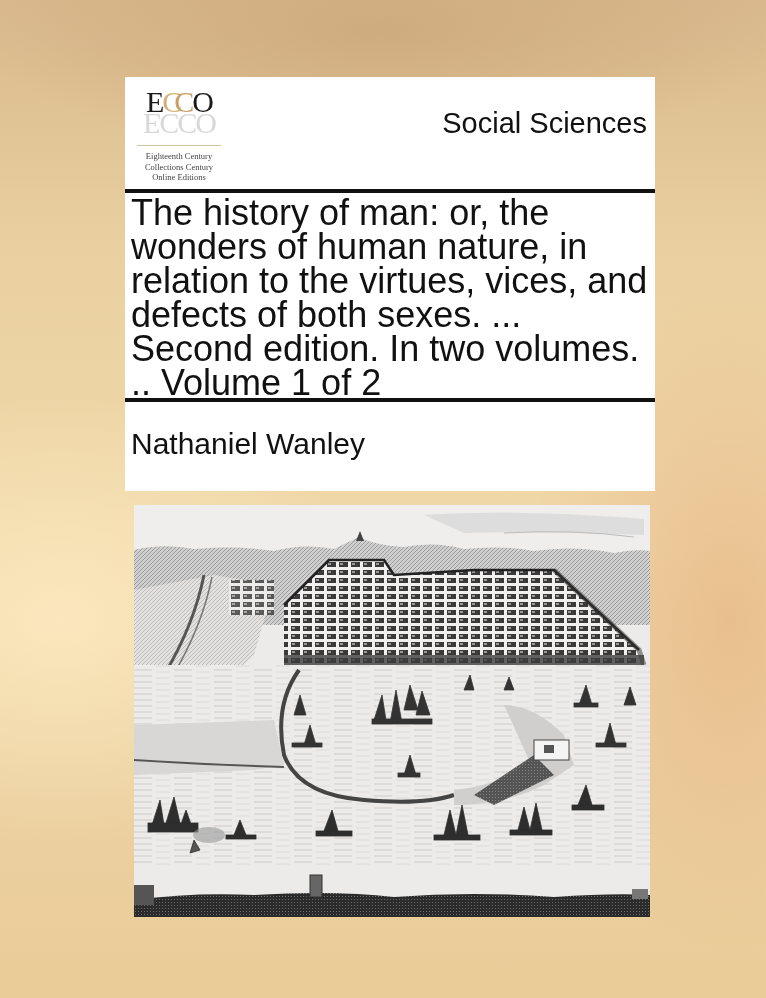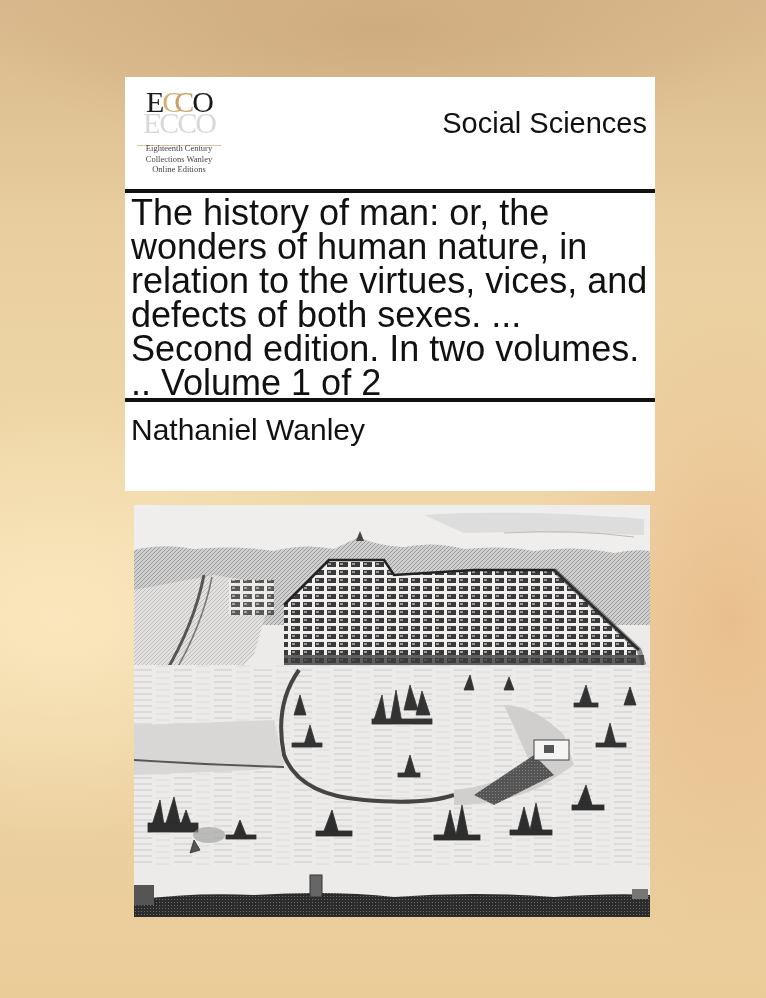--- a/index.html
+++ b/index.html
@@ -29,55 +29,55 @@
   .logo-ecco .c2 { color: #c9a065; margin-left: -6px; }
   .logo-mirror {
     position: absolute; left: 2px; top: 22px; width: 80px; text-align: center;
     font-family: "Liberation Serif", serif; font-size: 30px; line-height: 30px;
     color: #cfcfcf; transform: scaleY(-1); letter-spacing: -2px; opacity: 0.8;
   }
   .logo-rule {
     position: absolute; left: 0; top: 58px; width: 84px; height: 1px; background: #d4c4a2;
   }
   .logo-caption {
-    position: absolute; left: -4px; top: 56px; width: 92px; text-align: center;
+    position: absolute; left: -4px; top: 64px; width: 92px; text-align: center;
     font-family: "Liberation Serif", serif; font-size: 8.5px; line-height: 10.5px; color: #444;
   }
   .category {
     position: absolute; right: 8px; top: 30px;
     font-size: 29px; color: #111; letter-spacing: 0px;
   }
   .rule {
     position: absolute; left: 0; width: 530px; height: 4px; background: #111;
   }
   .title {
     position: absolute; left: 6px; top: 119px; width: 522px;
     font-size: 36px; line-height: 34px; color: #111;
   }
   .author {
-    position: absolute; left: 6px; top: 336px;
+    position: absolute; left: 6px; top: 350px;
     font-size: 30px; line-height: 34px; color: #111;
   }
   .engraving {
     position: absolute; left: 134px; top: 505px; width: 516px; height: 412px;
     background: #ecebea; overflow: hidden;
   }
   .engraving svg { display: block; }
 </style>
 </head>
 <body>
 
 <div class="panel">
   <div class="logo">
     <div class="logo-ecco">E<span class="c1">C</span><span class="c2">C</span>O</div>
     <div class="logo-mirror">ECCO</div>
     <div class="logo-rule"></div>
     <div class="logo-caption">
       <div>Eighteenth Century</div>
-      <div>Collections Wanley</div>
+      <div>Collections Century</div>
       <div>Online Editions</div>
     </div>
   </div>
   <div class="category">Social Sciences</div>
   <div class="rule" style="top:112px;"></div>
   <div class="title">The history of man: or, the wonders of human nature, in relation to the virtues, vices, and defects of both sexes. ... Second edition. In two volumes. .. Volume 1 of 2</div>
   <div class="rule" style="top:321px;"></div>
   <div class="author">Nathaniel Wanley</div>
 </div>
 

